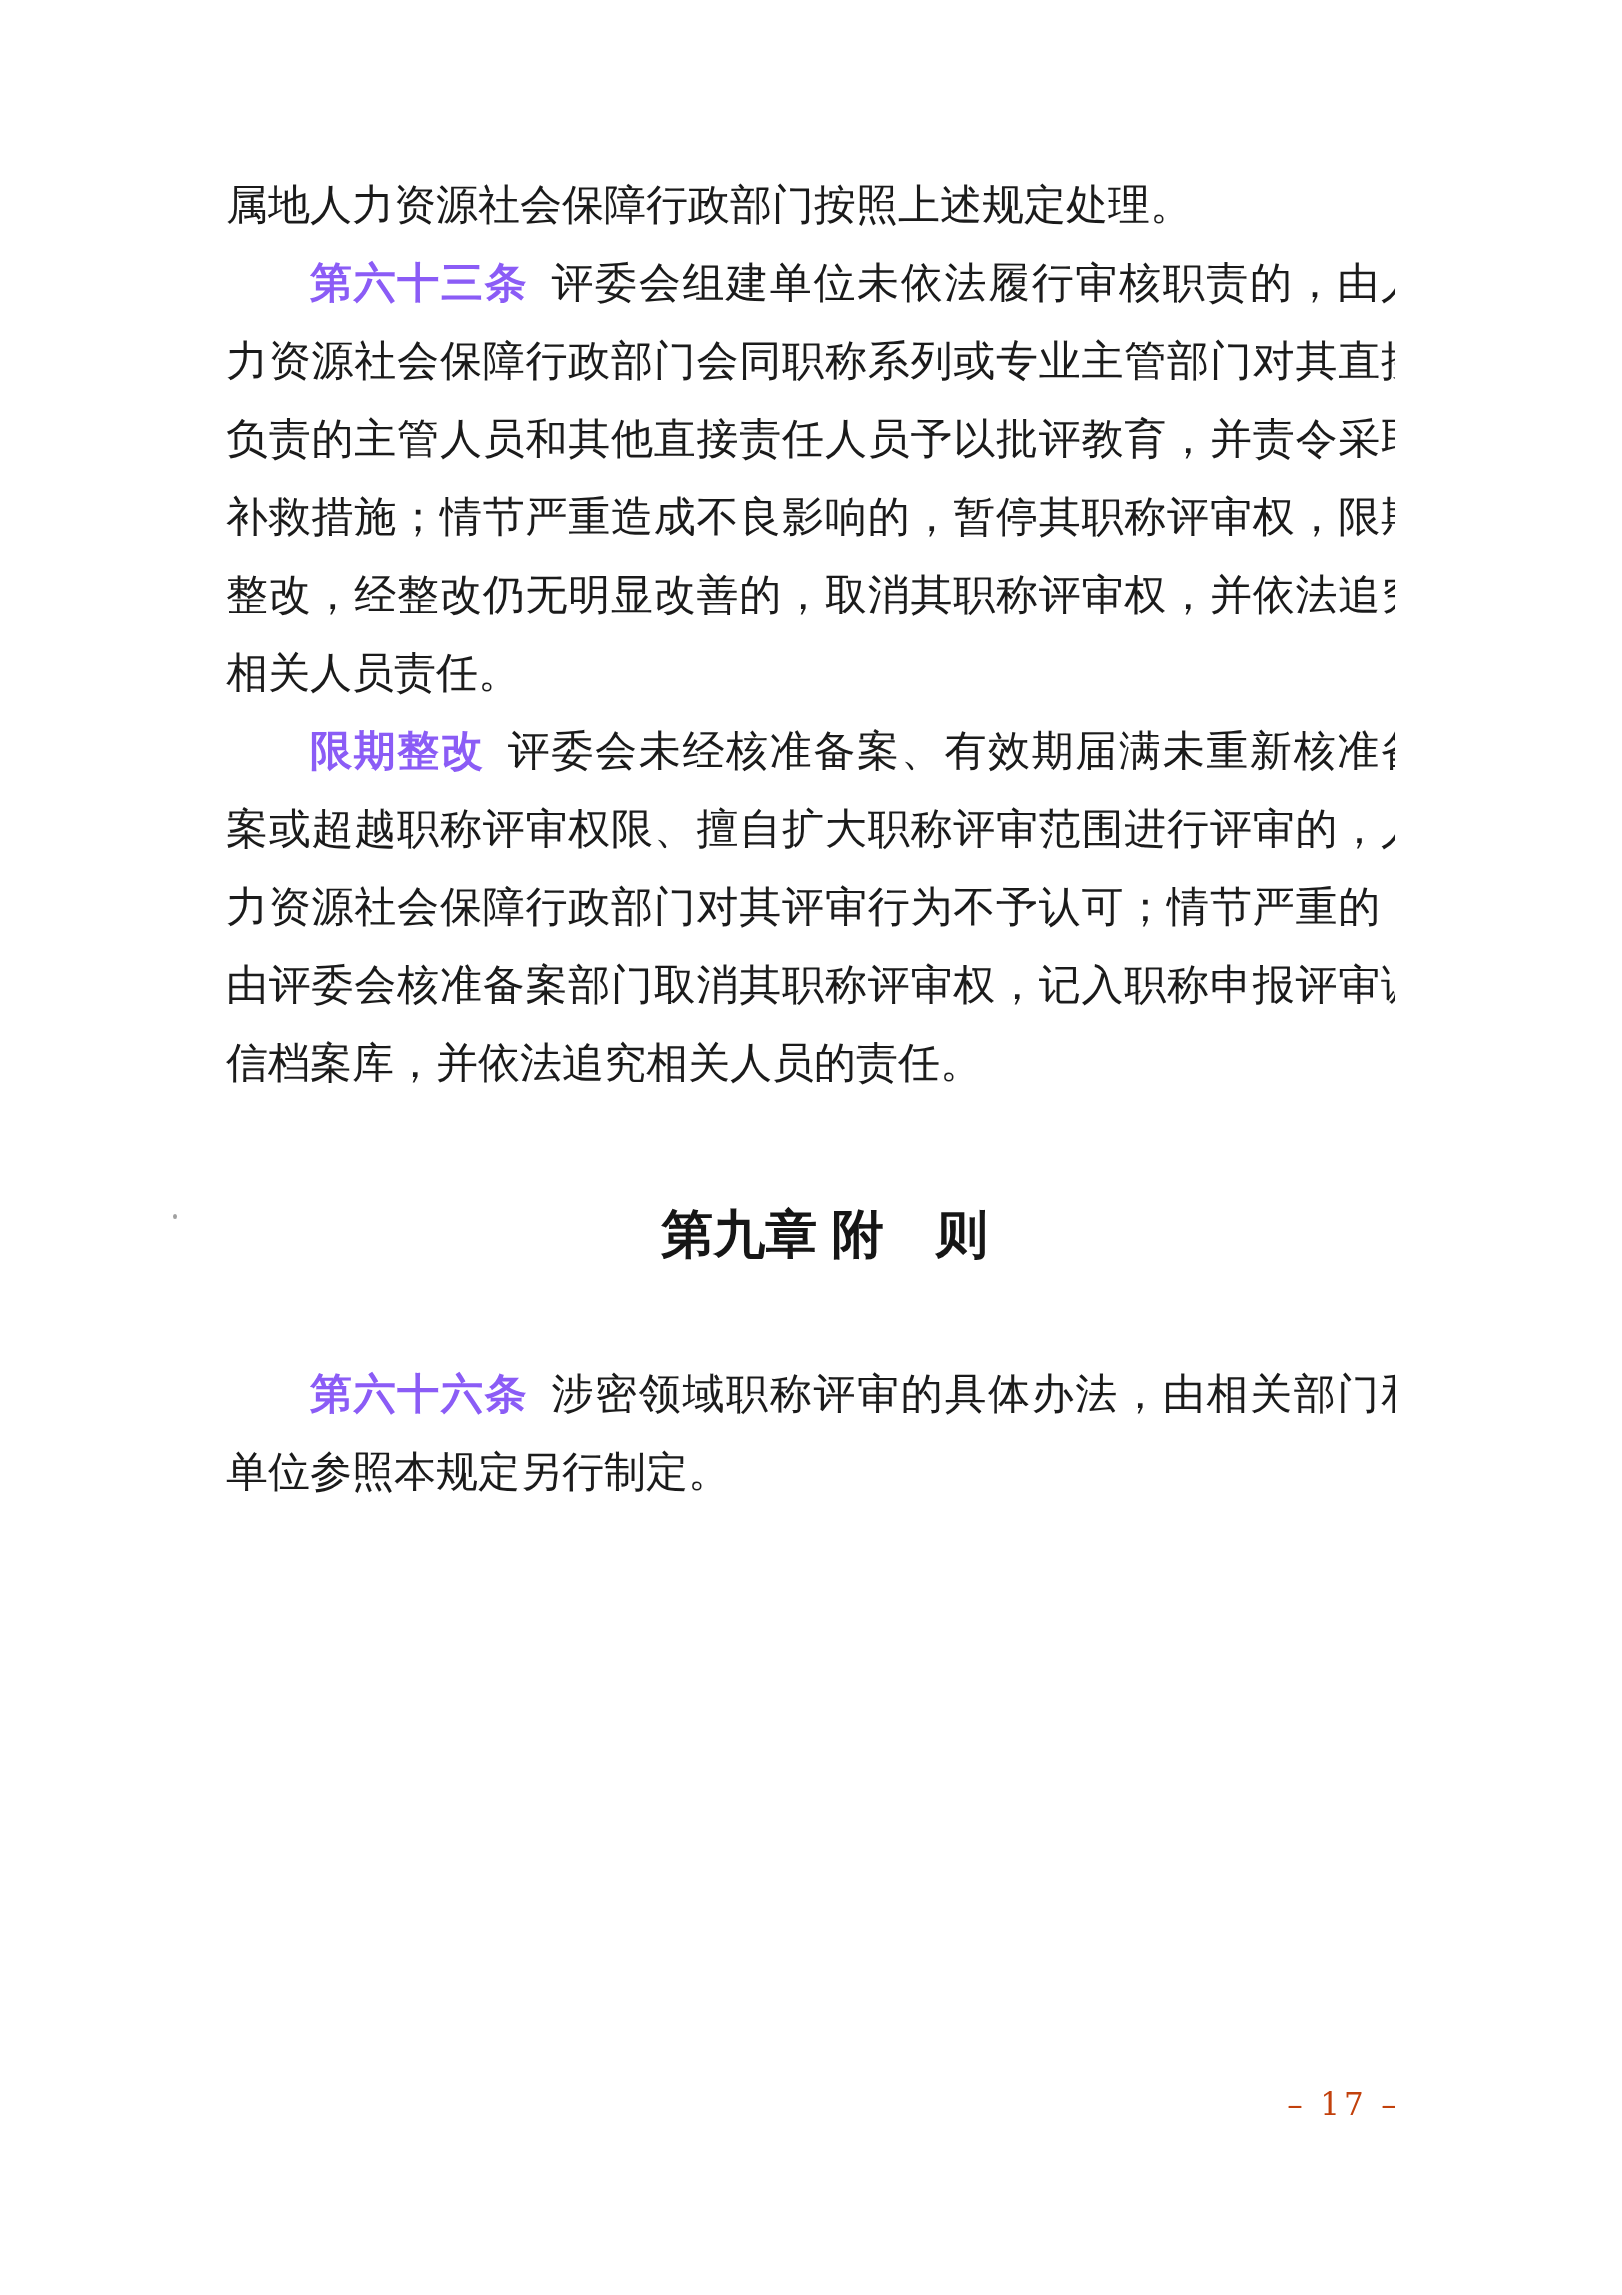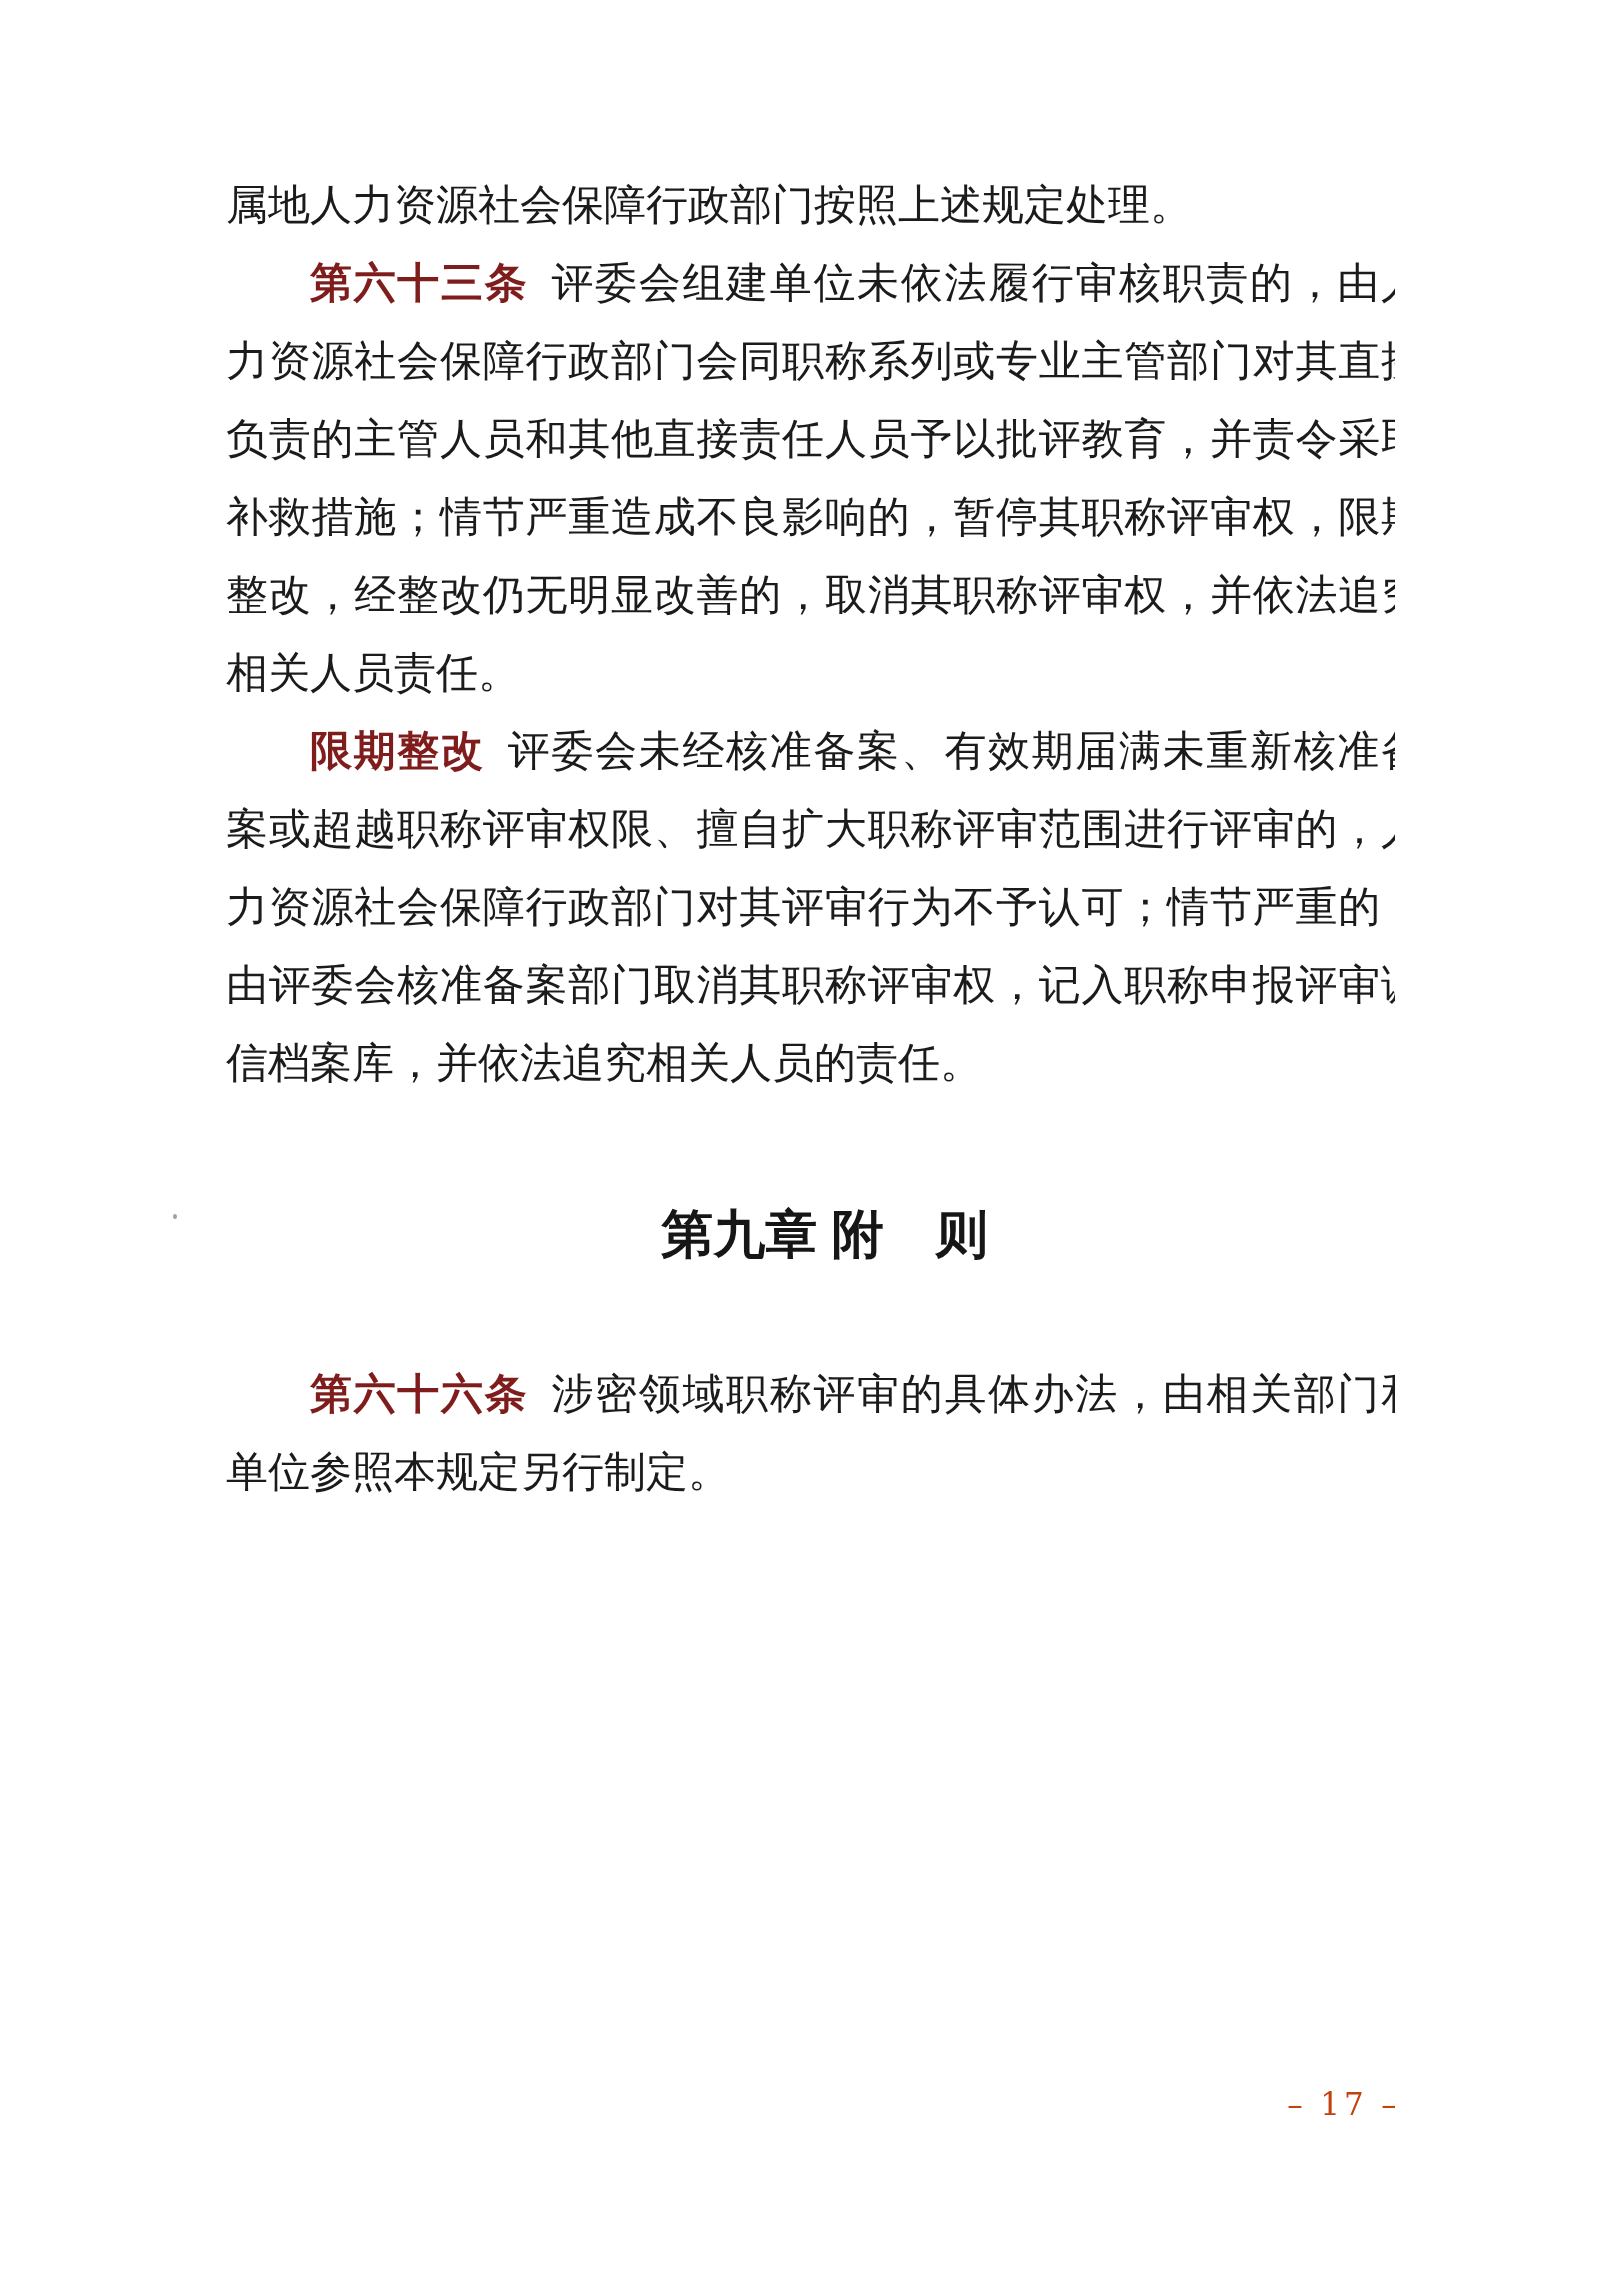--- a/index.html
+++ b/index.html
@@ -30,21 +30,21 @@
     margin: 0;
     padding: 0;
   }
   .para.indent {
     text-indent: 2em;
   }
   .term {
     font-weight: 700;
     font-family: "Liberation Sans", "DejaVu Sans", sans-serif;
     margin-right: 0.55em;
-    color: #7f1d1d;
+    color: #8b5cf6;
   }
   .chapter {
     margin: 93px 0 82px 0;
     text-align: center;
     text-indent: 0;
     font-weight: 700;
     font-family: "Liberation Sans", "DejaVu Sans", sans-serif;
     font-size: 52px;
     line-height: 78px;
     color: #161616;

